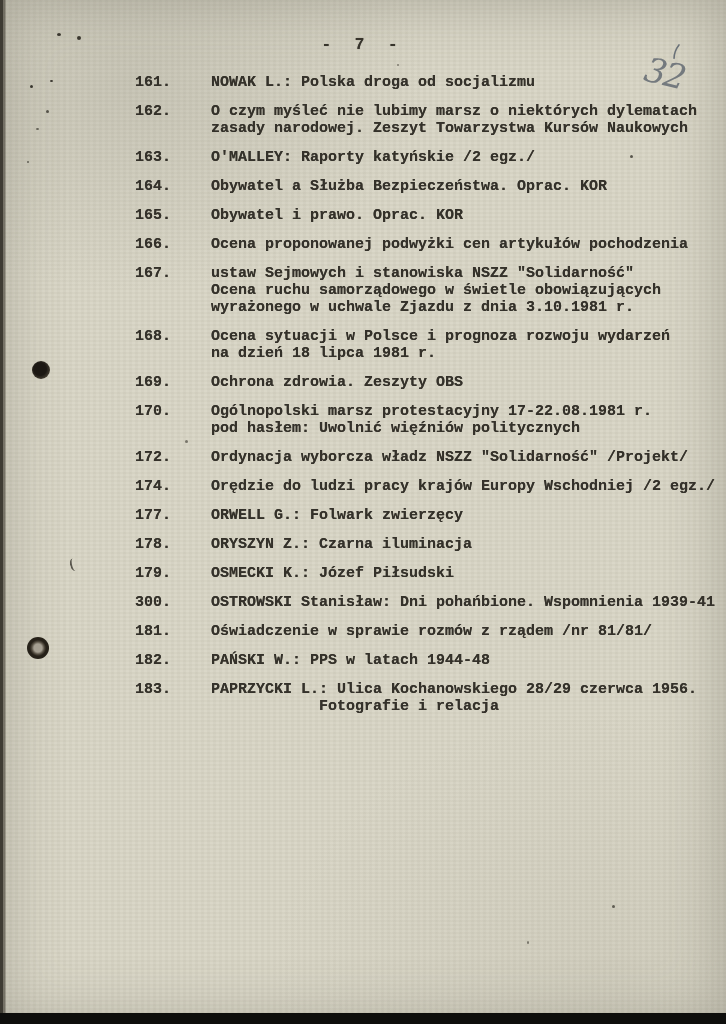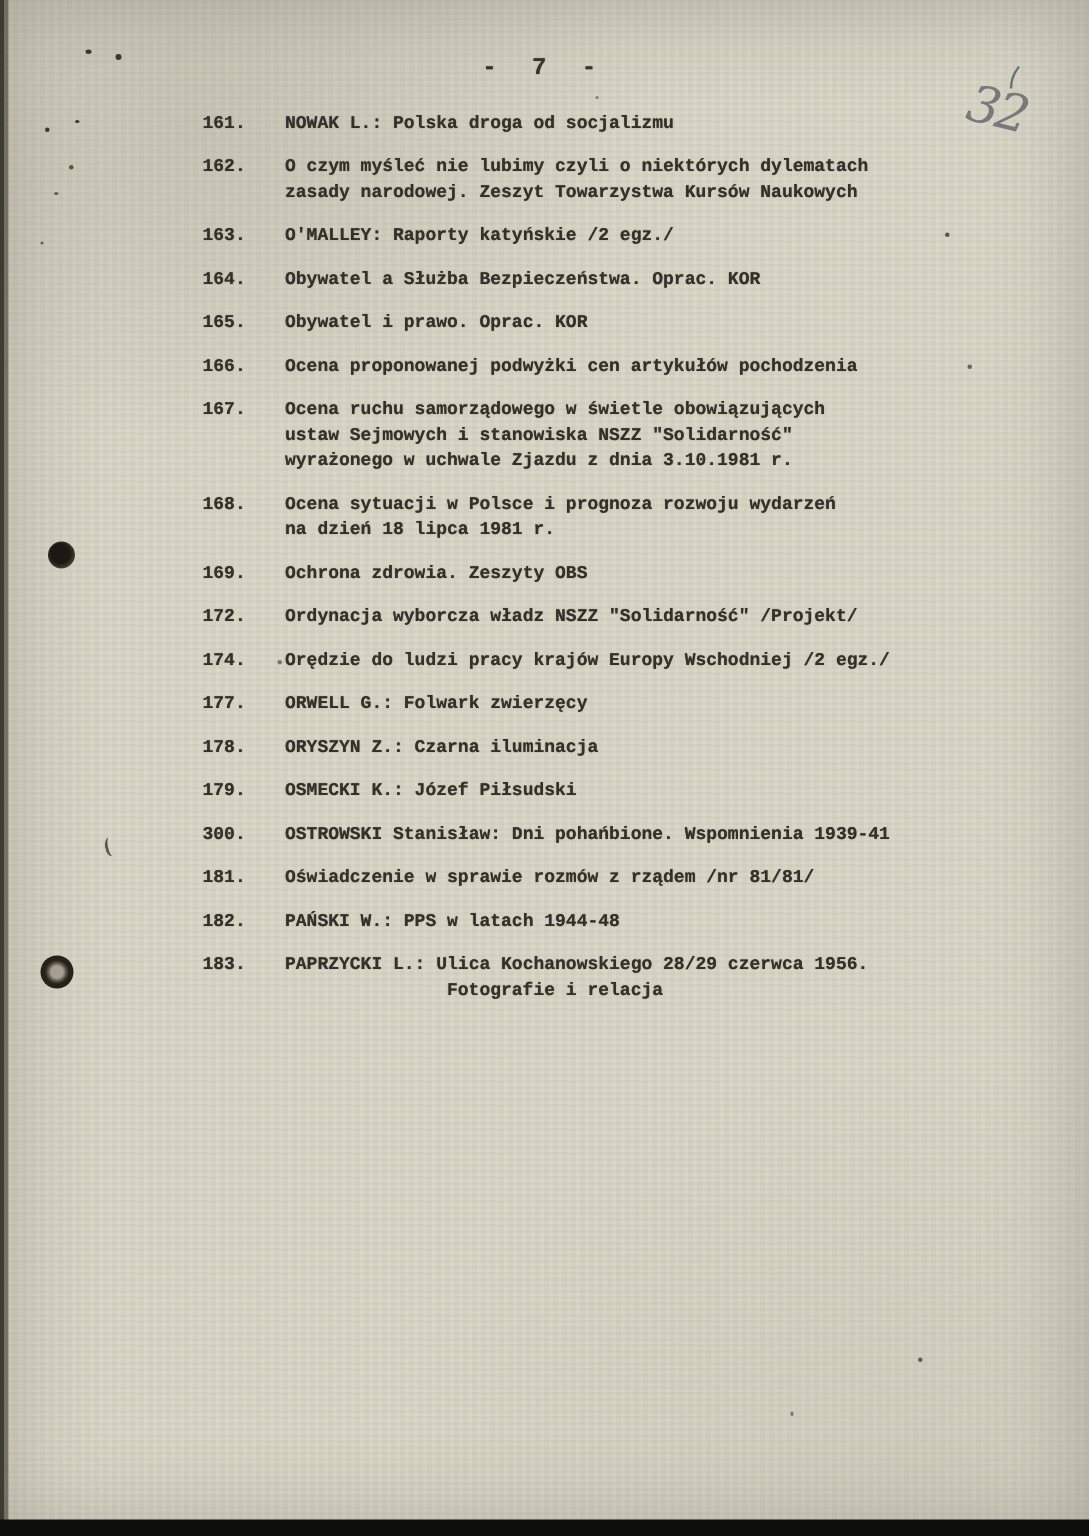--- a/index.html
+++ b/index.html
@@ -49,29 +49,29 @@
     opacity:0.85;
     letter-spacing:-2px;
   }
   .list{
     position:absolute;left:135px;top:74px;width:575px;
   }
   .item{
     display:flex;
     margin-bottom:12px;
     color:#34312a;
-    font-size:12px;font-weight:bold;
+    font-size:15px;font-weight:bold;
     line-height:17px;
     text-shadow:0 0 0.6px rgba(48,44,36,0.8);
   }
   .item .no{
     flex:0 0 55px;
     white-space:nowrap;
   }
-  .item .txt{flex:1;}
+  .item .txt{flex:1;margin-left:21px;}
   .item .ln{white-space:nowrap;}
   .item .ln.hang{padding-left:108px;}
   .hole{position:absolute;border-radius:50%;}
   .hole-1{
     left:32px;top:361px;width:18px;height:18px;
     background:radial-gradient(circle at 45% 45%, #1c1813 0 45%, #3e382e 68%, rgba(90,84,70,0.35) 82%, transparent 90%);
   }
   .hole-2{
     left:27px;top:637px;width:22px;height:22px;
     background:radial-gradient(circle at 50% 50%, #a59f92 0 26%, #554e42 40%, #262119 52% 72%, rgba(90,84,70,0.3) 84%, transparent 92%);
@@ -114,21 +114,21 @@
   <div class="list">
       <div class="item">
         <span class="no">161.</span>
         <div class="txt">
           <div class="ln">NOWAK L.: Polska droga od socjalizmu</div>
         </div>
       </div>
       <div class="item">
         <span class="no">162.</span>
         <div class="txt">
-          <div class="ln">O czym myśleć nie lubimy czyli o niektórych dylematach</div>
+          <div class="ln">O czym myśleć nie lubimy marsz o niektórych dylematach</div>
           <div class="ln">zasady narodowej. Zeszyt Towarzystwa Kursów Naukowych</div>
         </div>
       </div>
       <div class="item">
         <span class="no">163.</span>
         <div class="txt">
           <div class="ln">O'MALLEY: Raporty katyńskie /2 egz./</div>
         </div>
       </div>
       <div class="item">
@@ -145,36 +145,43 @@
       </div>
       <div class="item">
         <span class="no">166.</span>
         <div class="txt">
           <div class="ln">Ocena proponowanej  podwyżki cen artykułów pochodzenia</div>
         </div>
       </div>
       <div class="item">
         <span class="no">167.</span>
         <div class="txt">
+          <div class="ln">ustaw Sejmowych i stanowiska NSZZ "Solidarność"</div>
           <div class="ln">Ocena ruchu samorządowego w świetle obowiązujących</div>
-          <div class="ln">ustaw Sejmowych i stanowiska NSZZ "Solidarność"</div>
           <div class="ln">wyrażonego w uchwale Zjazdu z dnia 3.10.1981 r.</div>
         </div>
       </div>
       <div class="item">
         <span class="no">168.</span>
         <div class="txt">
           <div class="ln">Ocena sytuacji w Polsce i prognoza rozwoju wydarzeń</div>
           <div class="ln">na dzień 18 lipca 1981 r.</div>
         </div>
       </div>
       <div class="item">
         <span class="no">169.</span>
         <div class="txt">
           <div class="ln">Ochrona zdrowia. Zeszyty OBS</div>
+        </div>
+      </div>
+      <div class="item">
+        <span class="no">170.</span>
+        <div class="txt">
+          <div class="ln">Ogólnopolski marsz protestacyjny 17-22.08.1981 r.</div>
+          <div class="ln">pod hasłem: Uwolnić więźniów politycznych</div>
         </div>
       </div>
       <div class="item">
         <span class="no">172.</span>
         <div class="txt">
           <div class="ln">Ordynacja wyborcza władz NSZZ "Solidarność" /Projekt/</div>
         </div>
       </div>
       <div class="item">
         <span class="no">174.</span>

